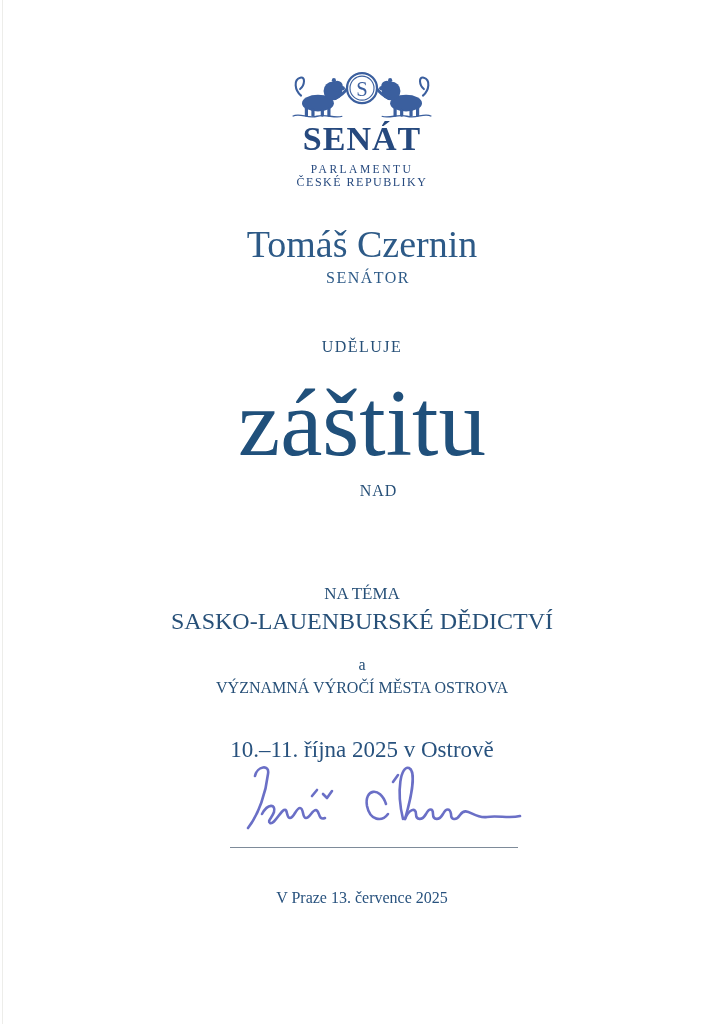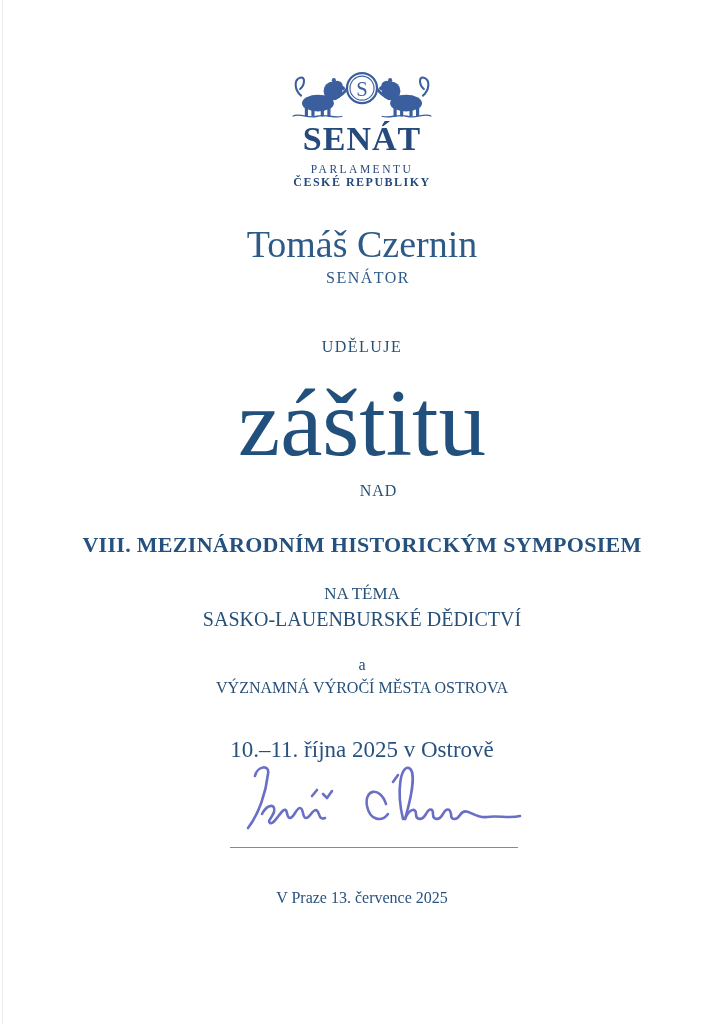--- a/index.html
+++ b/index.html
@@ -12,29 +12,29 @@
     font-family:"Liberation Serif","DejaVu Serif",serif;
   }
   .scan-edge{position:absolute;left:2px;top:0;width:1px;height:100%;background:#ededea;}
   .line{
     position:absolute;left:0;right:0;
     text-align:center;line-height:1;
     white-space:nowrap;
   }
   .org-name{top:122px;font-size:34px;font-weight:bold;letter-spacing:1px;color:#26497e;}
   .org-sub1{top:164px;font-size:11.5px;font-weight:normal;letter-spacing:2.5px;color:#26497e;}
-  .org-sub2{top:176px;font-size:12px;font-weight:bold;letter-spacing:1.5px;color:#26497e;}
+  .org-sub2{top:176px;font-size:12px;font-weight:normal;letter-spacing:1.5px;color:#26497e;}
   .issuer-name{top:225px;font-size:38px;color:#2d5a87;}
   .issuer-title{top:270px;font-size:16px;letter-spacing:1.5px;color:#2d5a87;padding-left:12px;}
   .grant-verb{top:339px;font-size:16px;letter-spacing:1.5px;color:#275078;}
   .grant-object{top:376px;font-size:95px;color:#20507b;}
   .grant-prep{top:483px;font-size:16px;letter-spacing:1px;color:#275078;padding-left:33px;}
   .event-name{top:534px;font-size:22px;font-weight:bold;letter-spacing:0.3px;color:#25517e;}
   .theme-label{top:585px;font-size:17px;color:#275078;}
-  .theme-1{top:609px;font-size:20px;color:#275078;}
+  .theme-1{top:609px;font-size:24px;color:#275078;}
   .theme-2{top:632px;font-size:20px;color:#275078;}
   .theme-3{top:657px;font-size:16px;color:#275078;}
   .theme-4{top:680px;font-size:16px;color:#275078;}
   .event-date{top:738px;font-size:23px;color:#28527e;}
   .issue-date{top:890px;font-size:16px;color:#28527e;}
   .emblem{position:absolute;top:60px;left:287px;width:150px;height:60px;}
   .signature{position:absolute;top:760px;left:235px;width:292px;height:92px;}
   .sig-line{position:absolute;top:847px;left:230px;width:288px;height:1px;background:#7e8b99;}
 </style>
 </head>
@@ -71,21 +71,20 @@
   <div class="line org-sub1">PARLAMENTU</div>
   <div class="line org-sub2">ČESKÉ REPUBLIKY</div>
 
   <div class="line issuer-name">Tomáš Czernin</div>
   <div class="line issuer-title">SENÁTOR</div>
 
   <div class="line grant-object">záštitu</div>
   <div class="line grant-verb">UDĚLUJE</div>
   <div class="line grant-prep">NAD</div>
 
-  <div class="line event-name">VIII. MEZINÁRODNÍM HISTORICKÝM SYMPOSIEM</div>
   <div class="line theme-label">NA TÉMA</div>
   <div class="line theme-1">SASKO-LAUENBURSKÉ DĚDICTVÍ</div>
   <div class="line theme-3">a</div>
   <div class="line theme-4">VÝZNAMNÁ VÝROČÍ MĚSTA OSTROVA</div>
 
   <div class="line event-date">10.–11. října 2025 v Ostrově</div>
 
   <svg class="signature" viewBox="0 0 292 92" aria-hidden="true">
     <g fill="none" stroke="#6a6fc6" stroke-width="2.6" stroke-linecap="round" stroke-linejoin="round">
       <path d="M20,16 C22,6 35,4 33,14 C31,32 24,54 13,68"></path>

